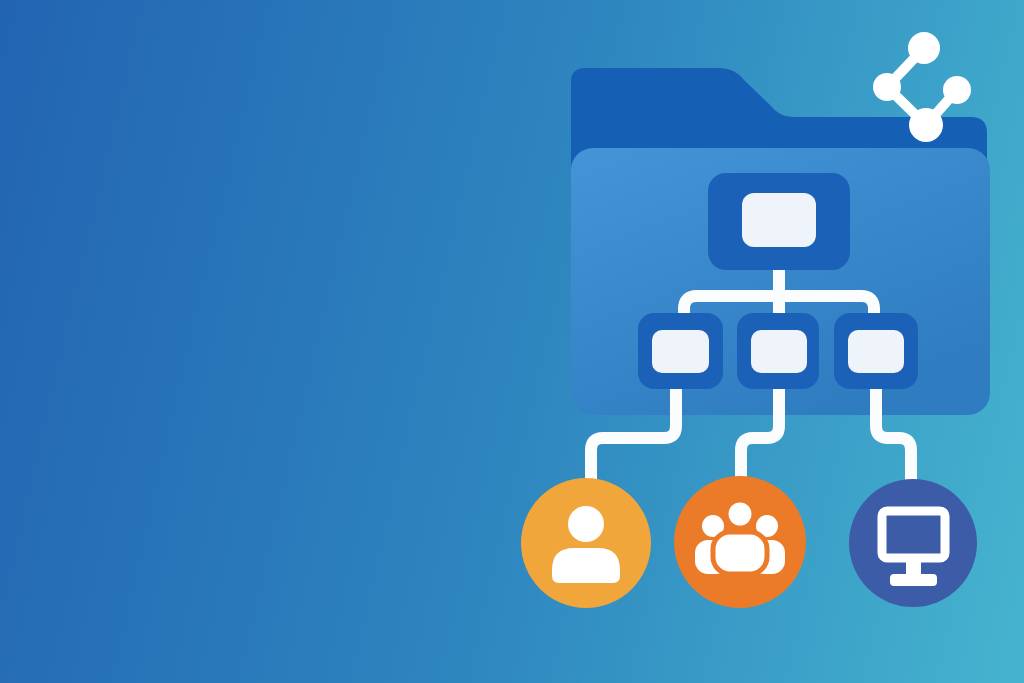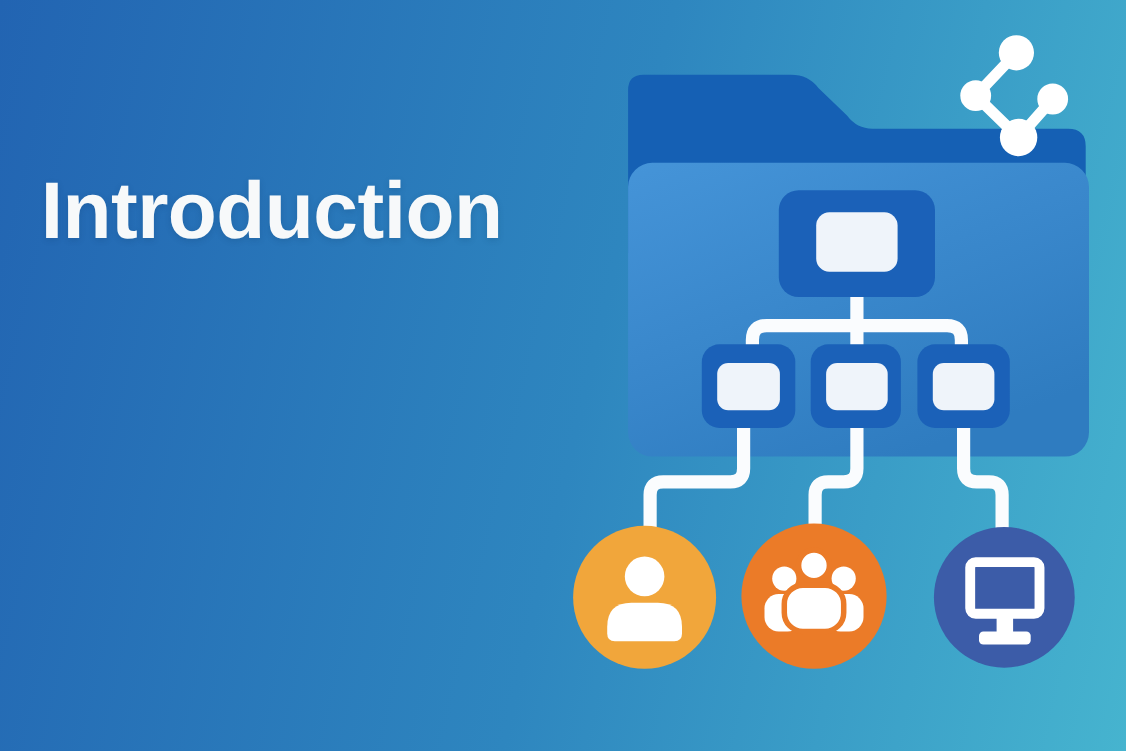--- a/index.html
+++ b/index.html
@@ -30,21 +30,20 @@
     width: 1024px;
     height: 683px;
   }
 </style>
 </head>
 <body>
 
 <div class="canvas">
 
   <h1 class="title" style="margin:0;">
-    <span class="line">Introduction</span>
   </h1>
 
   <svg class="art" viewBox="0 0 1024 683" aria-hidden="true">
     <defs>
       <linearGradient id="gradFront" x1="0" y1="0" x2="0.6" y2="1">
         <stop offset="0" style="stop-color:var(--folder-front-top)"></stop>
         <stop offset="1" style="stop-color:var(--folder-front-bottom)"></stop>
       </linearGradient>
     </defs>
 

